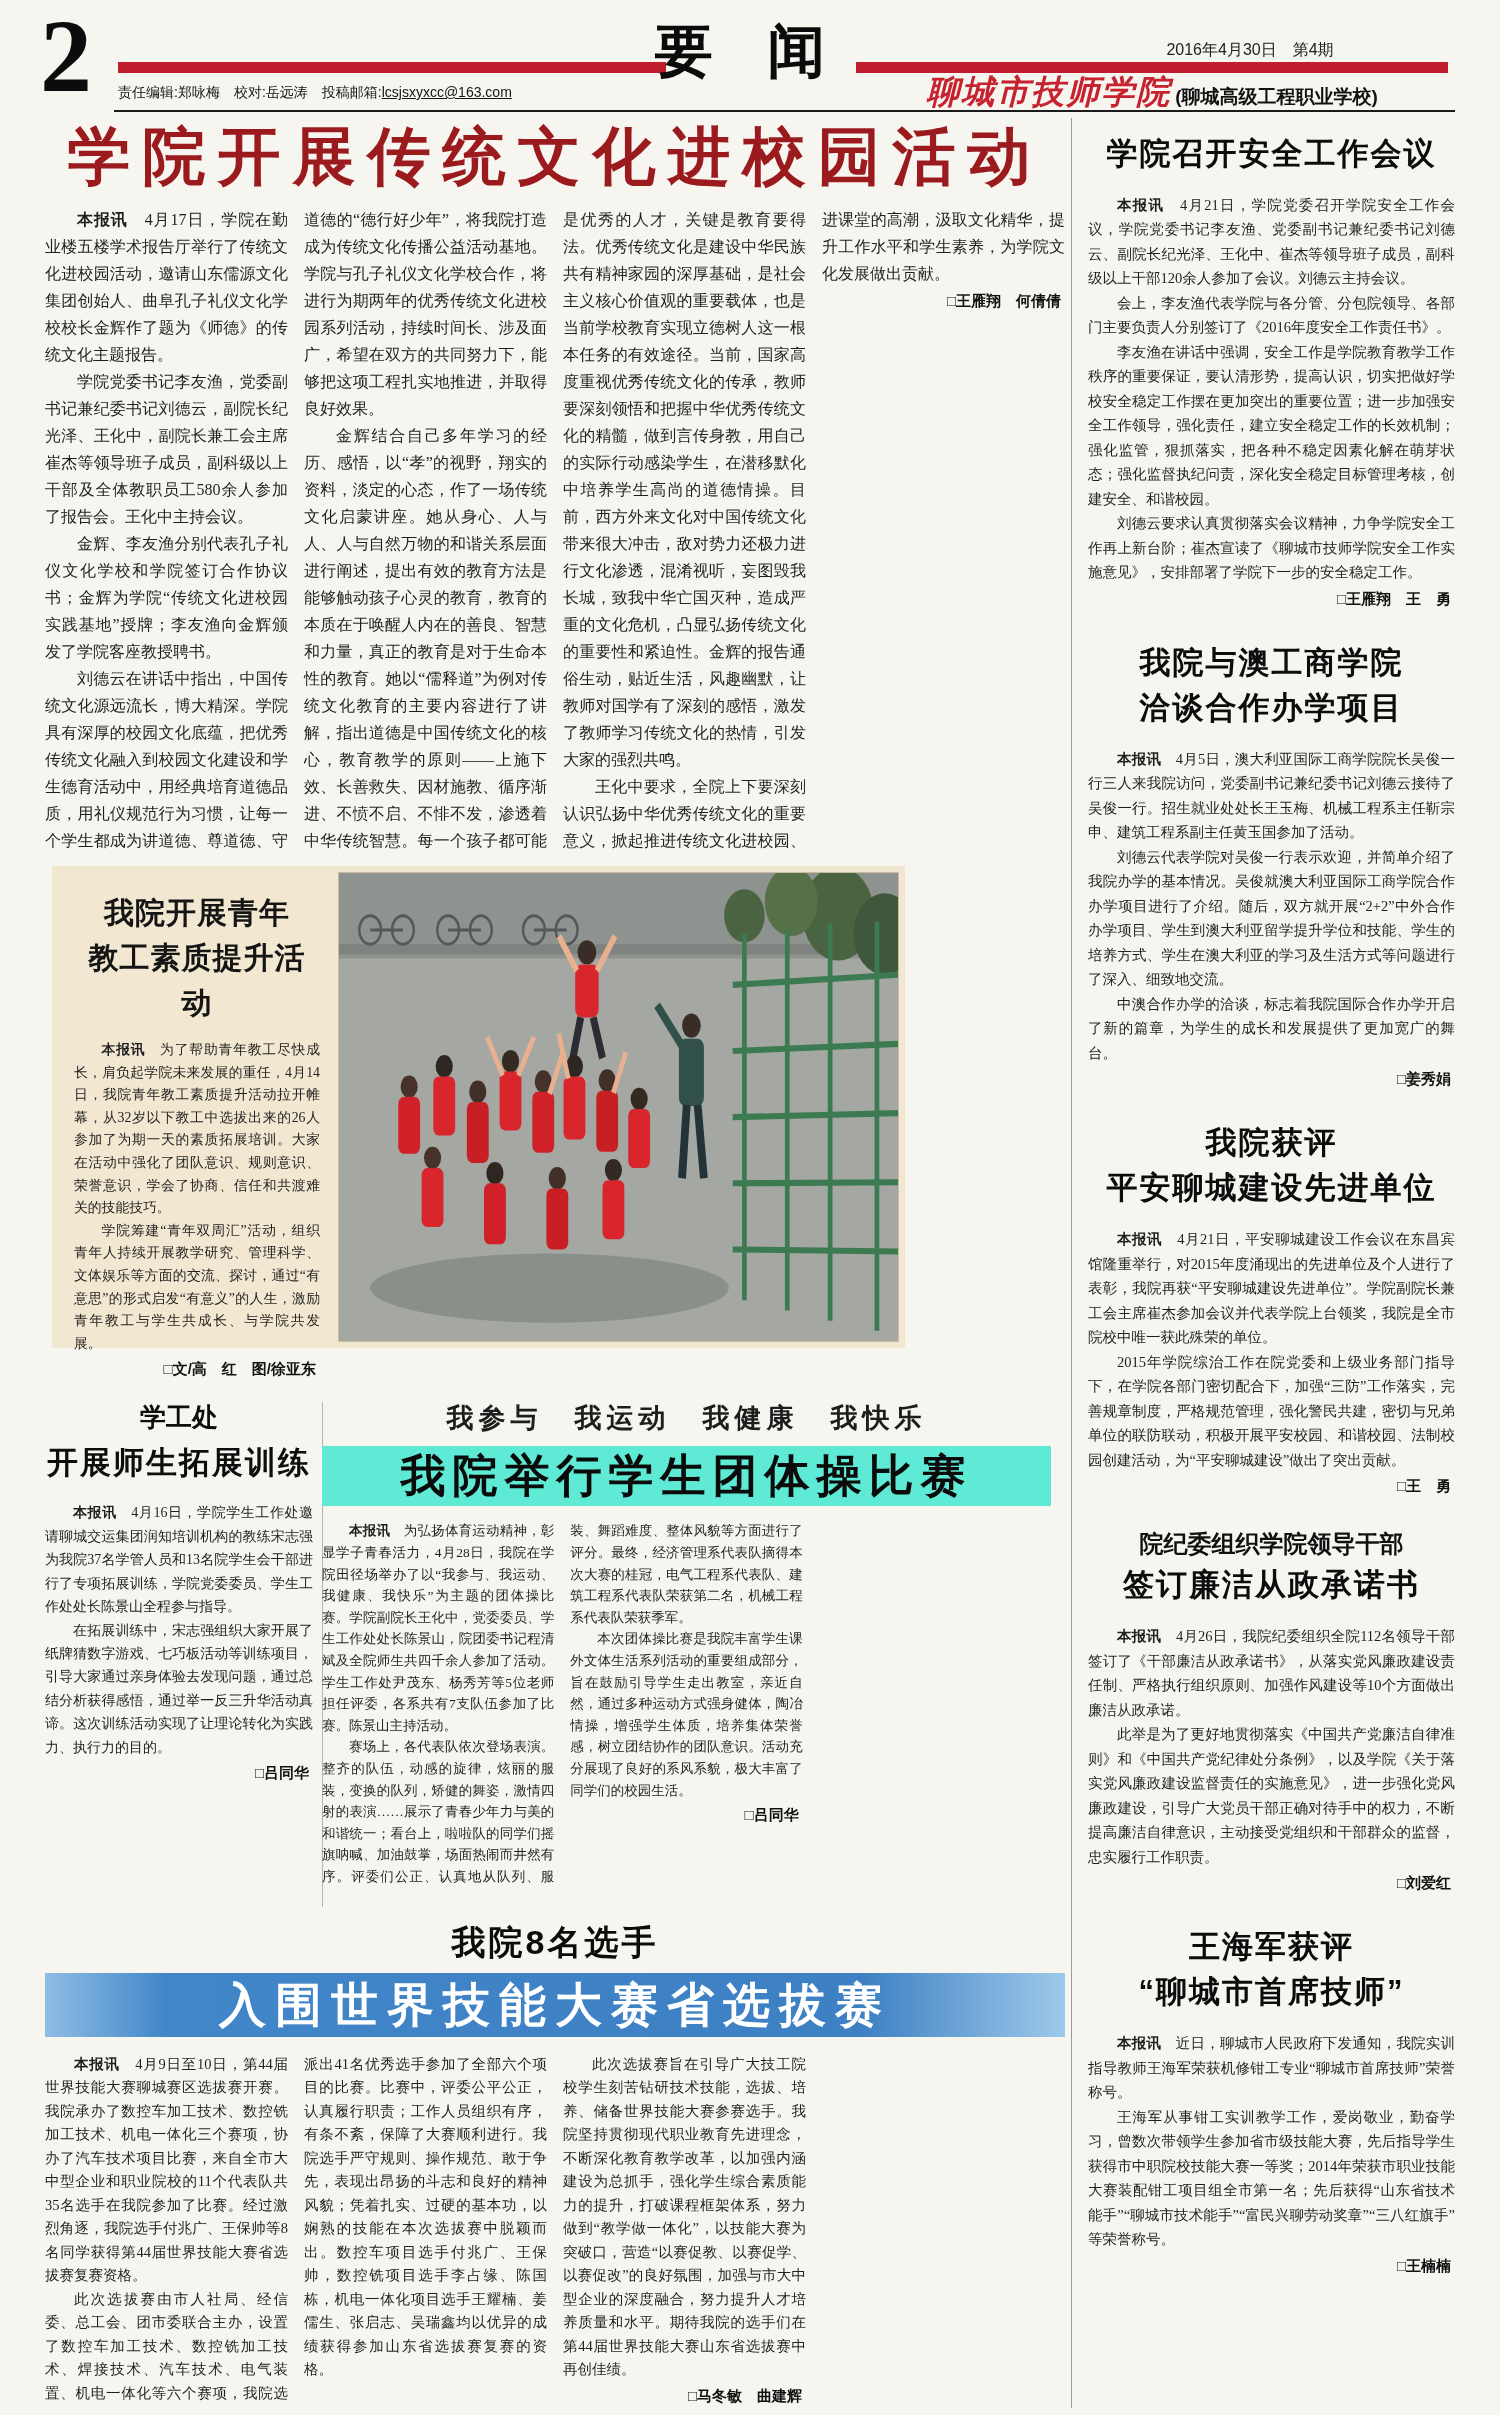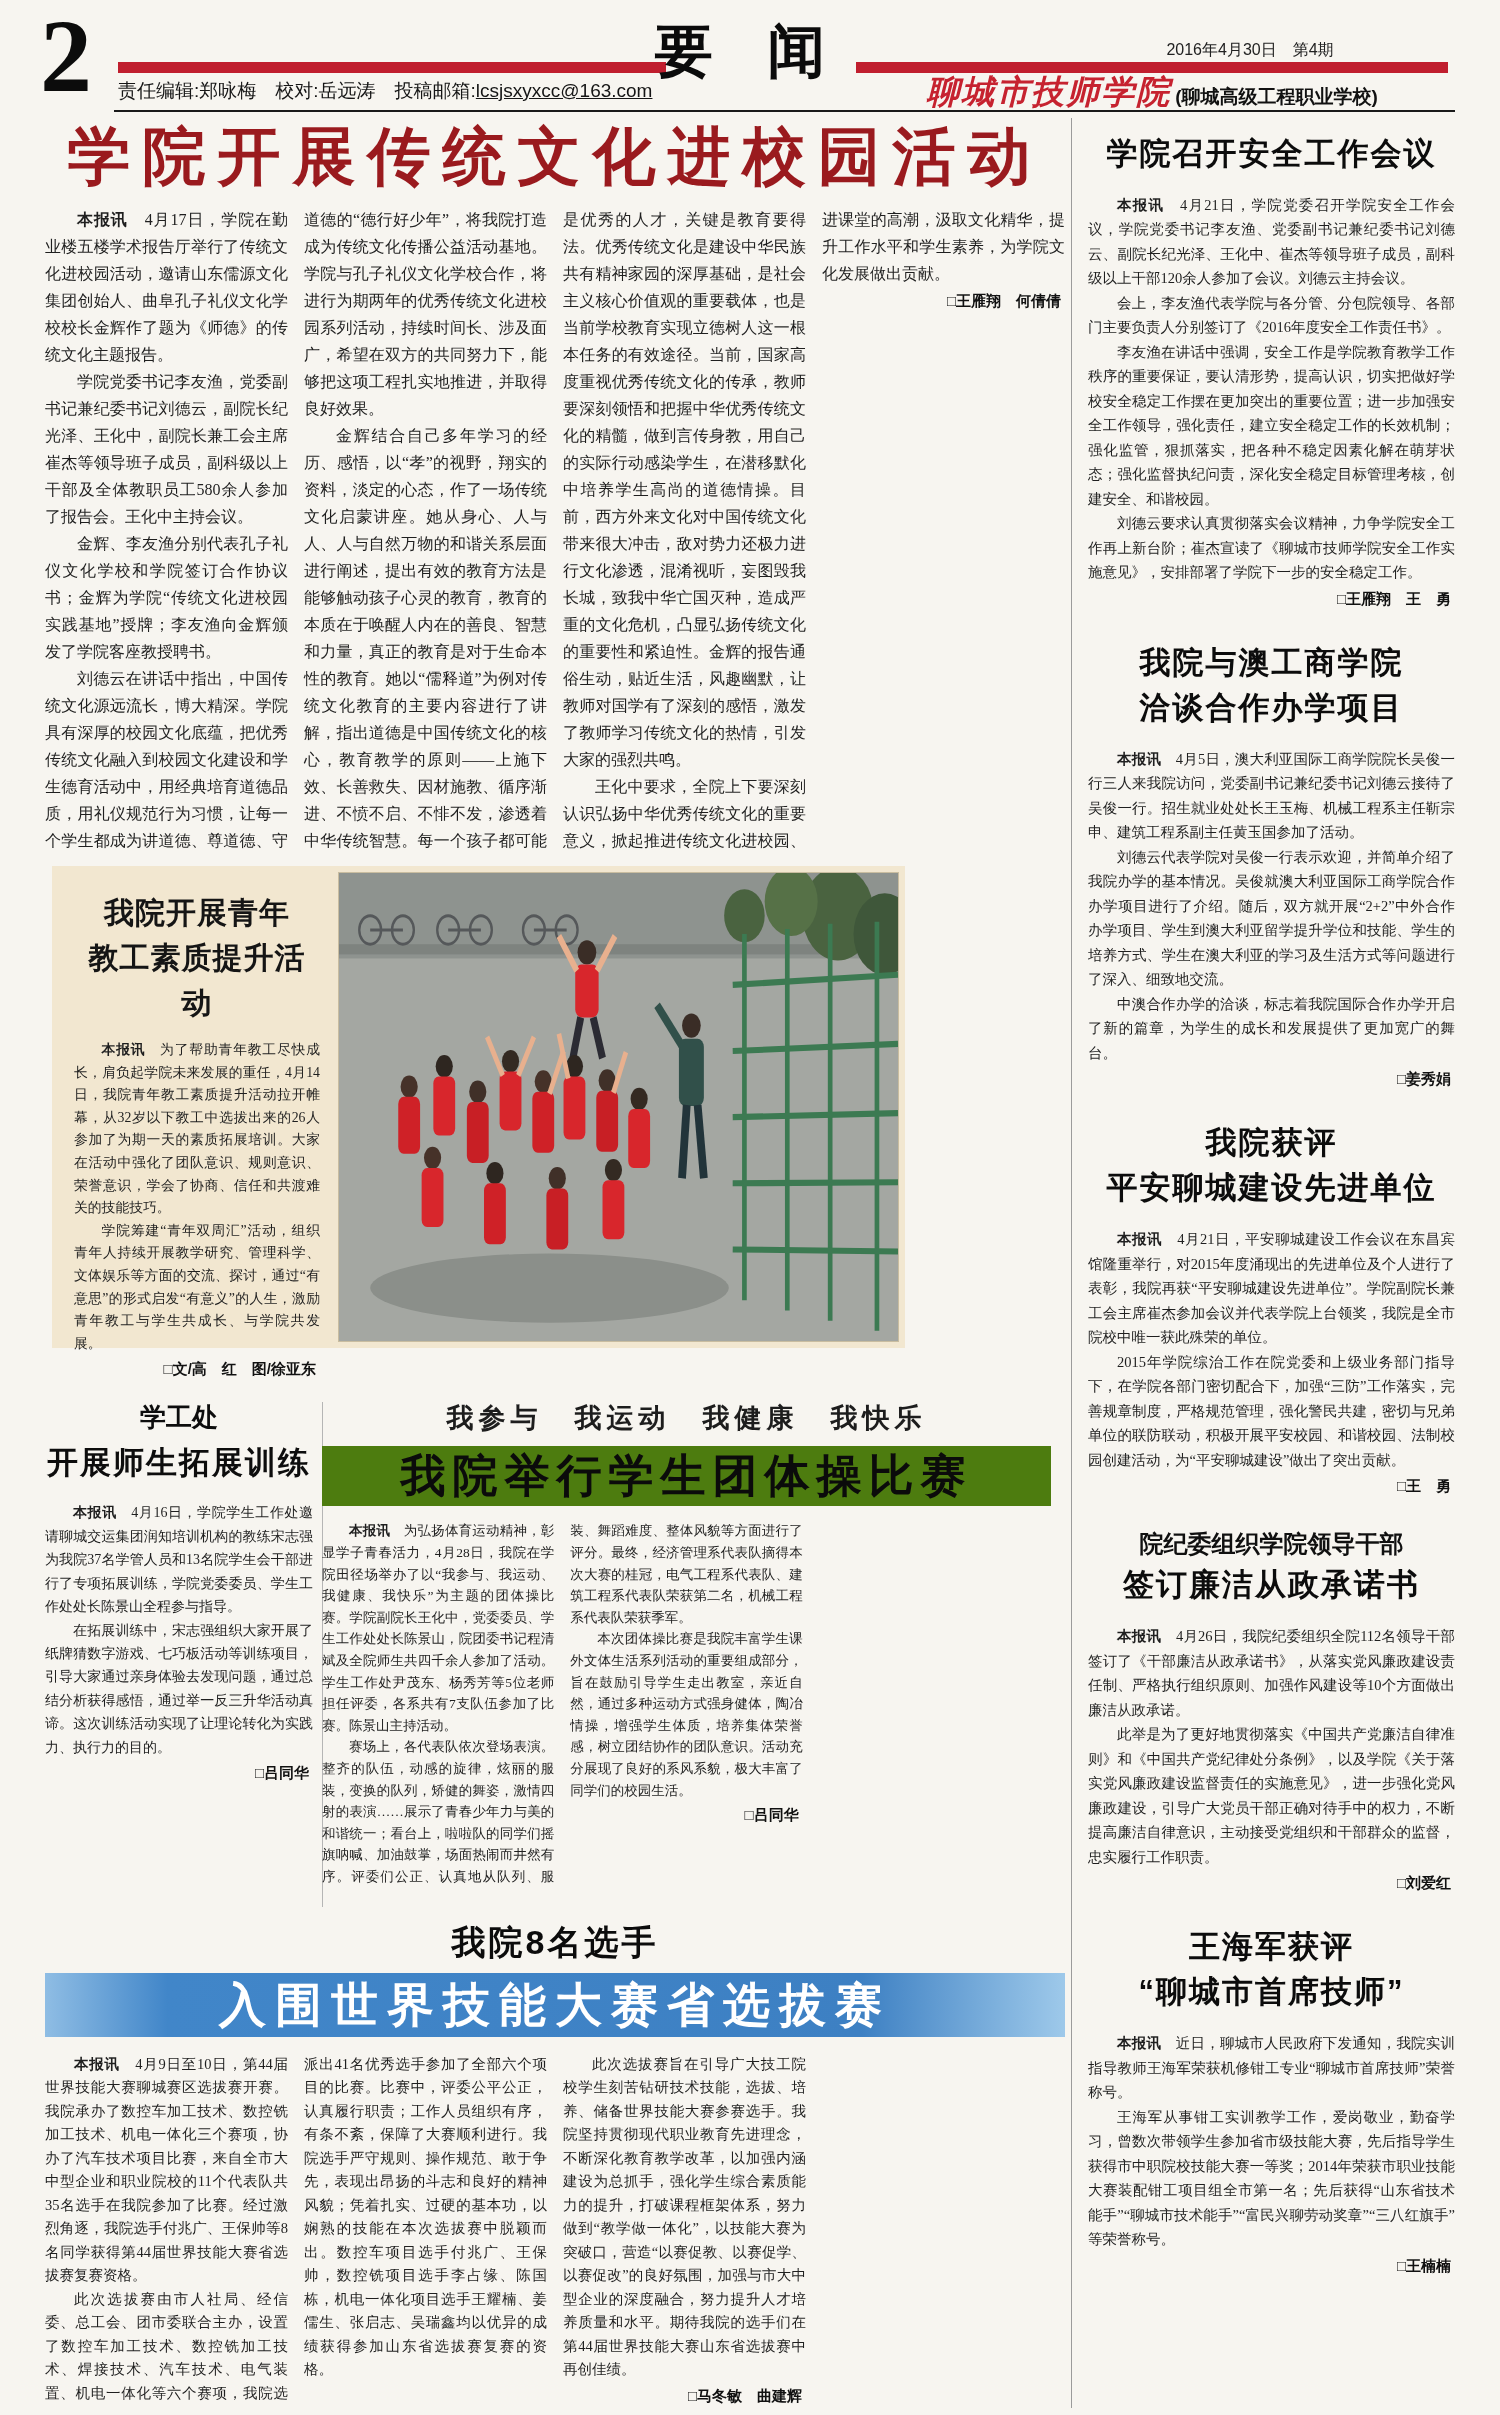--- a/index.html
+++ b/index.html
@@ -12,21 +12,21 @@
     overflow:hidden;
   }
   .abs{position:absolute;}
   .sans{font-family:Liberation Sans, sans-serif;}
 
   
   .page-number{left:40px;top:4px;font:900 104px/1 "Liberation Serif",serif;color:#0c0c0c;}
   .bar{background:#c01e2e;height:11px;}
   .bar-left{left:118px;top:62px;width:548px;}
   .bar-right{left:856px;top:62px;width:592px;}
-  .editor-line{left:118px;top:78px;font-size:19px;color:#151515;}
+  .editor-line{left:118px;top:84px;font-size:14px;color:#151515;}
   .editor-line .email{text-decoration:underline;}
   .section-title{left:640px;top:20px;width:220px;text-align:center;
     font:900 58px/1.1 "Liberation Serif",serif;letter-spacing:20px;color:#0b0b0b;}
   .date-line{left:1090px;top:40px;width:320px;text-align:center;font-size:16px;color:#222;}
   .masthead-wrap{left:856px;top:76px;width:592px;text-align:center;white-space:nowrap;}
   .masthead{font:900 italic 33px/1 "Liberation Serif",serif;color:#c6222f;letter-spacing:2px;}
   .masthead-note{font:700 19px/1 "Liberation Sans",sans-serif;color:#111;}
   .header-rule{left:114px;top:110px;width:1341px;height:2px;background:#1a1a1a;}
 
   
@@ -63,21 +63,21 @@
   .training-kicker{text-align:center;font:900 26px/1.2 "Liberation Sans",sans-serif;color:#0d0d0d;}
   .training-title{text-align:center;font:900 31px/1.3 "Liberation Sans",sans-serif;
     color:#0d0d0d;letter-spacing:2px;margin:10px 0 18px 0;}
   .training-body{font-size:14px;line-height:23.4px;text-align:justify;}
   .training-rule{left:322px;top:1402px;width:1px;height:505px;background:#b5b5b5;}
 
   
   .gym{left:322px;top:1402px;width:729px;}
   .gym-kicker{text-align:center;font:900 27px/1.2 "Liberation Sans",sans-serif;
     color:#1d1d1d;letter-spacing:5px;}
-  .gym-band{margin-top:12px;background:#4d7c0f;height:60px;text-align:center;
+  .gym-band{margin-top:12px;background:#5eead4;height:60px;text-align:center;
     font:900 45px/60px "Liberation Serif",serif;color:#0b0b0b;letter-spacing:7px;}
   .gym-body{margin-top:14px;height:388px;column-count:3;column-gap:16px;column-fill:auto;
     font-size:13.5px;line-height:21.6px;text-align:justify;overflow:hidden;}
 
   
   .skills{left:45px;top:1922px;width:1020px;}
   .skills-kicker{text-align:center;font:900 34px/1.2 "Liberation Sans",sans-serif;color:#0c0c0c;letter-spacing:3px;}
   .skills-band{margin-top:10px;height:64px;text-align:center;color:#fff;
     background:linear-gradient(90deg,#8fbde4 0%,#4186c9 12%,#3d80c3 80%,#9ec9ea 100%);
     font:900 47px/64px "Liberation Sans",sans-serif;letter-spacing:9px;}

